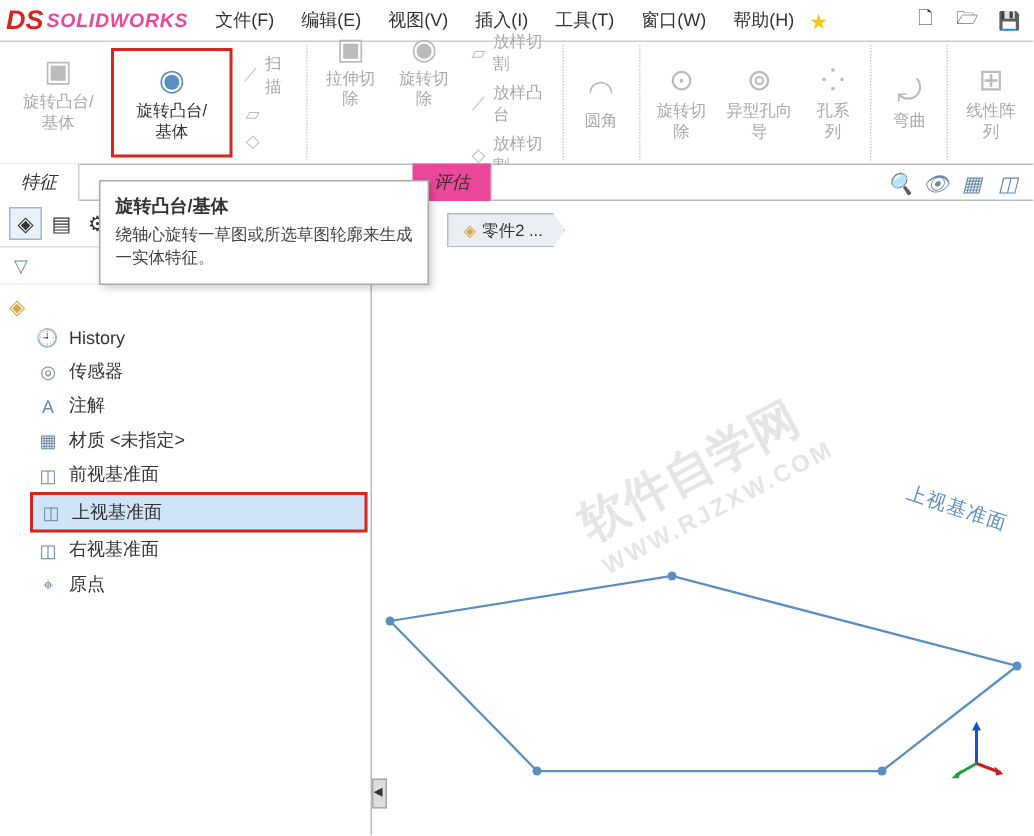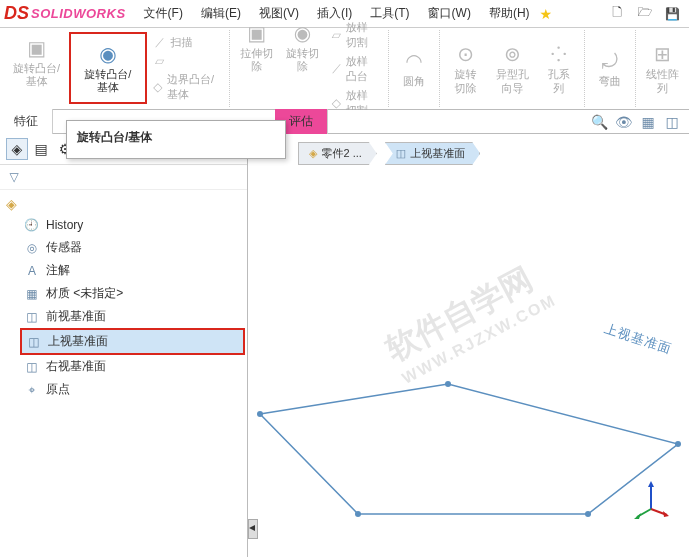--- a/index.html
+++ b/index.html
@@ -20,21 +20,21 @@
     .ribbon-btn { display: flex; flex-direction: column; align-items: center; justify-content: center; padding: 4px 6px; cursor: pointer; text-align: center; line-height: 1.2; min-width: 42px; }
     .ribbon-btn.highlighted { border: 2px solid #d9261c; background: #fff; padding: 8px 10px; }
     .ribbon-btn .icon { font-size: 20px; color: #5b8fbf; margin-bottom: 2px; }
     .ribbon-btn .icon.disabled { color: #bbb; }
     .ribbon-btn .label { font-size: 11px; }
     .ribbon-btn .label.disabled { color: #aaa; }
     .ribbon-sublist { display: flex; flex-direction: column; gap: 2px; padding: 2px 4px; }
     .ribbon-sub { display: flex; align-items: center; gap: 4px; font-size: 11px; color: #aaa; cursor: pointer; padding: 1px 2px; }
     .ribbon-sub .sub-icon { width: 14px; height: 14px; display: inline-flex; align-items: center; justify-content: center; color: #bbb; font-size: 12px; }
     
-    .tabbar { display: flex; align-items: center; height: 24px; background: #fff; border-bottom: 1px solid #bbb; position: relative; }
+    .tabbar { display: flex; align-items: center; height: 24px; background: #fff; border-bottom: 1px solid #bbb; position: relative; font-style: italic; }
     .tab { padding: 4px 14px; cursor: pointer; background: #ec4899; border-right: 1px solid #ccc; font-size: 12px; }
     .tab.active { background: #fff; border-bottom: 2px solid #fff; margin-bottom: -1px; }
     .tabbar-right { margin-left: auto; display: flex; gap: 6px; padding-right: 8px; }
     .tabbar-right .tb-icon { width: 18px; height: 18px; cursor: pointer; display: flex; align-items: center; justify-content: center; color: #6b8aa8; font-size: 14px; }
     
     .tooltip { position: absolute; left: 66px; top: 120px; background: #fff; border: 1px solid #aaa; box-shadow: 2px 2px 5px rgba(0,0,0,0.2); padding: 8px 10px; width: 220px; z-index: 50; }
     .tooltip-title { font-weight: bold; margin-bottom: 4px; }
     .tooltip-desc { font-size: 11px; line-height: 1.4; color: #444; }
     
     .main { display: flex; height: calc(557px - 28px - 82px - 24px); }
@@ -46,21 +46,21 @@
     .filter-icon { width: 16px; height: 16px; display: inline-flex; align-items: center; justify-content: center; color: #6b8aa8; }
     .tree { padding: 4px 2px; flex: 1; overflow-y: auto; }
     .tree-root { display: flex; align-items: center; gap: 4px; padding: 2px 4px; }
     .tree-root .part-icon { color: #d4a849; font-size: 14px; }
     .tree-children { padding-left: 18px; }
     .tree-item { display: flex; align-items: center; gap: 6px; padding: 3px 4px; cursor: pointer; position: relative; }
     .tree-item.highlighted { border: 2px solid #d9261c; background: #cfe4f6; }
     .tree-item .ti-icon { width: 16px; height: 16px; display: inline-flex; align-items: center; justify-content: center; color: #6b8aa8; font-size: 12px; }
     
     .viewport { flex: 1; position: relative; background: #fff; overflow: hidden; }
-    .breadcrumb { position: absolute; top: 8px; left: 50px; display: flex; align-items: center; gap: 16px; z-index: 5; }
+    .breadcrumb { position: absolute; top: 8px; left: 50px; display: flex; align-items: center; gap: 4px; z-index: 5; }
     .bc-seg { background: #eaeef3; border: 1px solid #bbb; padding: 3px 14px 3px 10px; font-size: 11px; position: relative; clip-path: polygon(0 0, calc(100% - 8px) 0, 100% 50%, calc(100% - 8px) 100%, 0 100%, 8px 50%); margin-left: -8px; }
     .bc-seg:first-child { margin-left: 0; clip-path: polygon(0 0, calc(100% - 8px) 0, 100% 50%, calc(100% - 8px) 100%, 0 100%); }
     .bc-seg.active { background: #cfe4f6; }
     .bc-icon { color: #d4a849; margin-right: 4px; }
     
     .watermark { position: absolute; left: 50%; top: 44%; transform: translate(-50%, -50%) rotate(-28deg); font-size: 32px; font-weight: bold; color: rgba(180,180,180,0.35); white-space: nowrap; pointer-events: none; }
     .watermark-sub { display: block; font-size: 16px; letter-spacing: 2px; }
     
     svg.plane { position: absolute; left: 0; top: 0; pointer-events: none; }
     .plane-label { position: absolute; right: 16px; top: 196px; color: #5b8fbf; font-size: 13px; transform: rotate(18deg); letter-spacing: 1px; }
@@ -105,21 +105,20 @@
       <div class="ribbon-sublist">
         <div class="ribbon-sub">
             <span class="sub-icon">⟋</span>
             <span>扫描</span>
           </div>
         <div class="ribbon-sub">
             <span class="sub-icon">▱</span>
           </div>
         <div class="ribbon-sub">
             <span class="sub-icon">◇</span>
-            <span>边界凸台/基体</span>
           </div>
       </div>
     </div>
   </div>
   <div class="ribbon-group">
     <div style="display:flex;align-items:flex-start;">
       <div class="ribbon-btn">
         <span class="icon disabled">▣</span>
         <span class="label disabled">拉伸切除</span>
       </div>
@@ -186,20 +185,21 @@
   <div class="tabbar-right">
     <span class="tb-icon">🔍</span>
     <span class="tb-icon">👁</span>
     <span class="tb-icon">▦</span>
     <span class="tb-icon">◫</span>
   </div>
 </div>
 
 <div class="tooltip">
   <div class="tooltip-title">旋转凸台/基体</div>
+  <div class="tooltip-desc">绕轴心旋转一草图或所选草图轮廓来生成一实体特征。</div>
 </div>
 
 <div class="main">
 
   <div class="sidebar">
     <div class="sidebar-icons">
       <div class="si active">◈</div>
       <div class="si">▤</div>
       <div class="si">⚙</div>
       <div class="si">◱</div>
@@ -245,21 +245,20 @@
             <span class="ti-icon">⌖</span>
             <span>原点</span>
           </div>
         </div>
     </div>
   </div>
 
   <div class="viewport">
     <div class="breadcrumb">
       <div class="bc-seg"><span class="bc-icon">◈</span><span>零件2 ...</span></div>
-      <div class="bc-seg active"><span style="color:#6b8aa8;margin-right:4px;">◫</span><span>上视基准面</span></div>
     </div>
 
     <div class="watermark">
       <span>软件自学网</span>
       <span class="watermark-sub">WWW.RJZXW.COM</span>
     </div>
 
     <svg class="plane" width="441" height="423">
       <polyline points="12,280 200,250 430,310 340,380 110,380 12,280" fill="none" stroke="#5b8fbf" stroke-width="1.5"></polyline>
       <circle cx="12" cy="280" r="3" fill="#5b8fbf"></circle>

